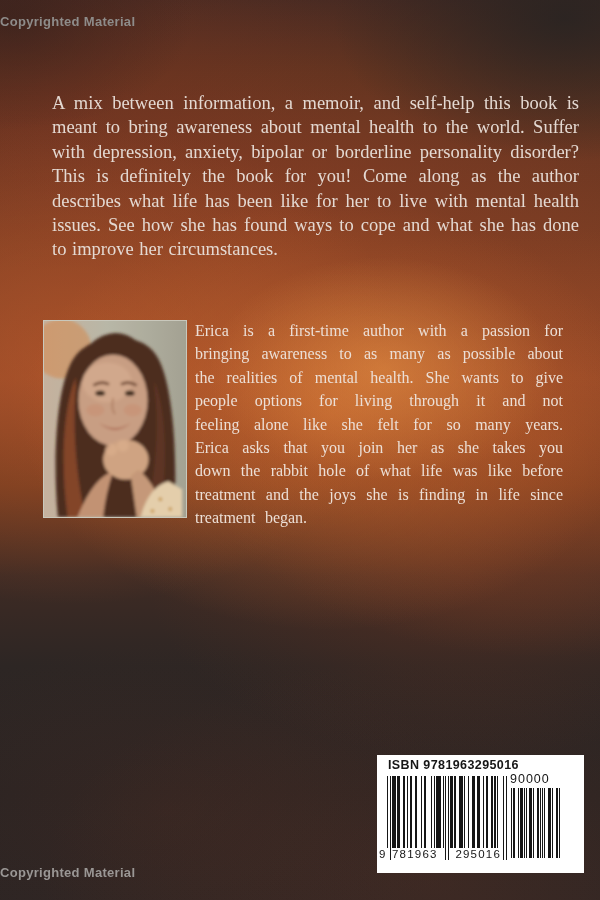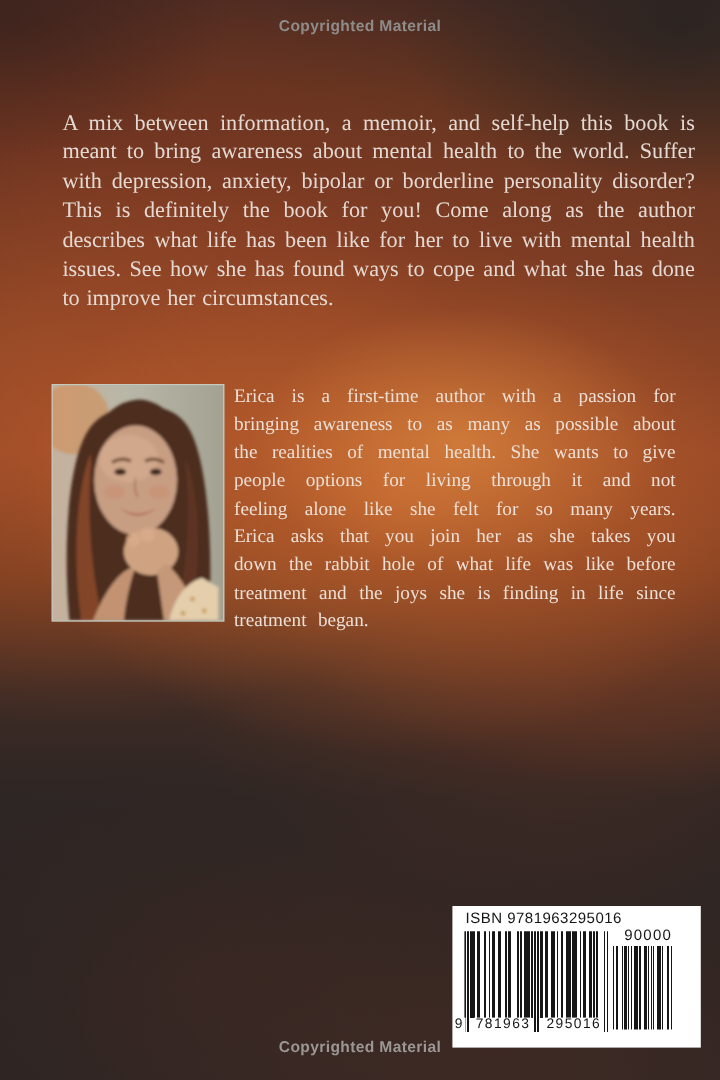--- a/index.html
+++ b/index.html
@@ -15,21 +15,21 @@
       radial-gradient(ellipse 460px 340px at 12% 40%, rgba(194,94,44,0.55), rgba(194,94,44,0) 72%),
       radial-gradient(ellipse 480px 300px at 90% 49%, rgba(180,86,40,0.48), rgba(180,86,40,0) 72%),
       radial-gradient(ellipse 620px 420px at 45% 24%, rgba(148,64,36,0.50), rgba(148,64,36,0) 75%),
       radial-gradient(ellipse 420px 240px at 8% 10%, rgba(110,48,32,0.55), rgba(110,48,32,0) 75%),
       radial-gradient(ellipse 460px 260px at 78% 64%, rgba(126,56,32,0.32), rgba(126,56,32,0) 70%),
       radial-gradient(ellipse 420px 240px at 28% 90%, rgba(92,46,32,0.22), rgba(92,46,32,0) 70%),
       radial-gradient(ellipse 520px 300px at 72% 98%, rgba(112,54,34,0.26), rgba(112,54,34,0) 75%),
       linear-gradient(180deg,#3c2722 0%,#53301f 8%,#6a3722 18%,#7d3f24 30%,#8c4527 42%,#6f391f 54%,#3f2b24 64%,#2d2624 74%,#2a2423 88%,#2c2524 100%);
   }
   .watermark{
-    position:absolute;left:0;width:600px;text-align:center;
+    position:absolute;left:0;width:600px;text-align:left;
     font-family:"Liberation Sans", sans-serif;font-weight:bold;
     font-size:13px;letter-spacing:0.3px;
   }
   .watermark.top{top:14px;color:#8e8c8a;}
   .watermark.bottom{top:865px;color:#9a9795;}
   .synopsis{
     position:absolute;left:52px;top:91px;width:527px;
     color:#e4d9d2;font-size:18.5px;line-height:24.4px;
     text-align:justify;word-spacing:1px;
   }
@@ -42,27 +42,27 @@
   .bio{
     position:absolute;left:195px;top:319px;width:368px;
     color:#ecdfd6;font-size:16px;line-height:23.4px;
     text-align:justify;word-spacing:5.5px;
   }
   .barcode-box{
     position:absolute;left:377px;top:755px;width:207px;height:118px;
     background:#ffffff;color:#161616;
     font-family:"Liberation Sans", sans-serif;
   }
-  .isbn-label{position:absolute;left:11px;top:3px;font-size:12.5px;letter-spacing:0.4px;}
+  .isbn-label{position:absolute;left:11px;top:3px;font-size:12.5px;letter-spacing:0.4px;font-weight:bold;}
   .bc-main{position:absolute;left:10px;top:21px;width:120px;height:84px;}
   .bc-supp{position:absolute;left:133px;top:33px;width:50px;height:70px;}
-  .price-code{position:absolute;left:133px;top:17px;width:50px;text-align:right;font-size:12.5px;letter-spacing:1px;}
+  .price-code{position:absolute;left:133px;top:17px;width:50px;text-align:left;font-size:12.5px;letter-spacing:1px;}
   .digits{position:absolute;top:93px;height:14px;font-size:11.5px;letter-spacing:1.2px;background:transparent;}
   .d-first{left:1px;width:10px;text-align:left;}
-  .d-g1{left:14px;width:52px;text-align:right;}
+  .d-g1{left:14px;width:52px;text-align:left;}
   .d-g2{left:73px;width:52px;text-align:right;}
   .digits span{background:#fff;padding:0 1px;}
 </style>
 </head>
 <body>
 
 <div class="page">
 
   <div class="watermark top">Copyrighted Material</div>
 

